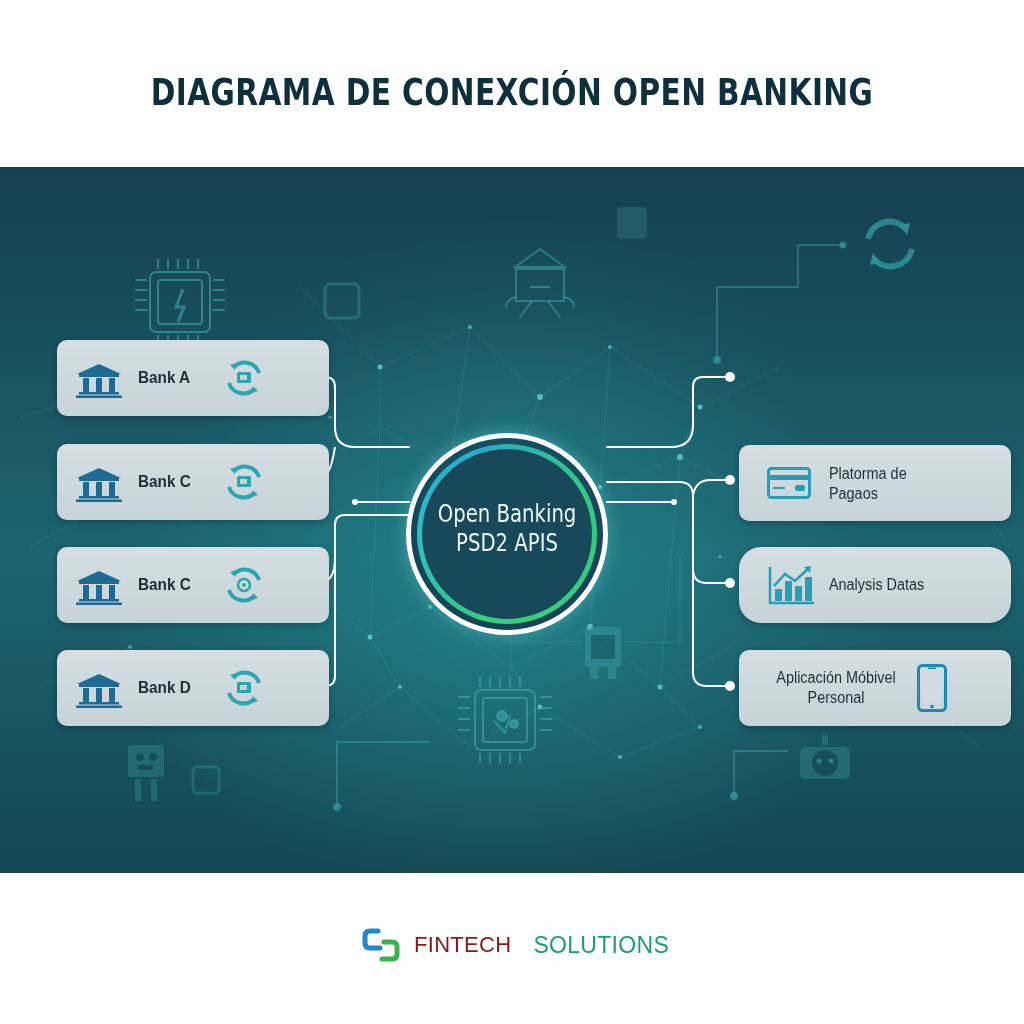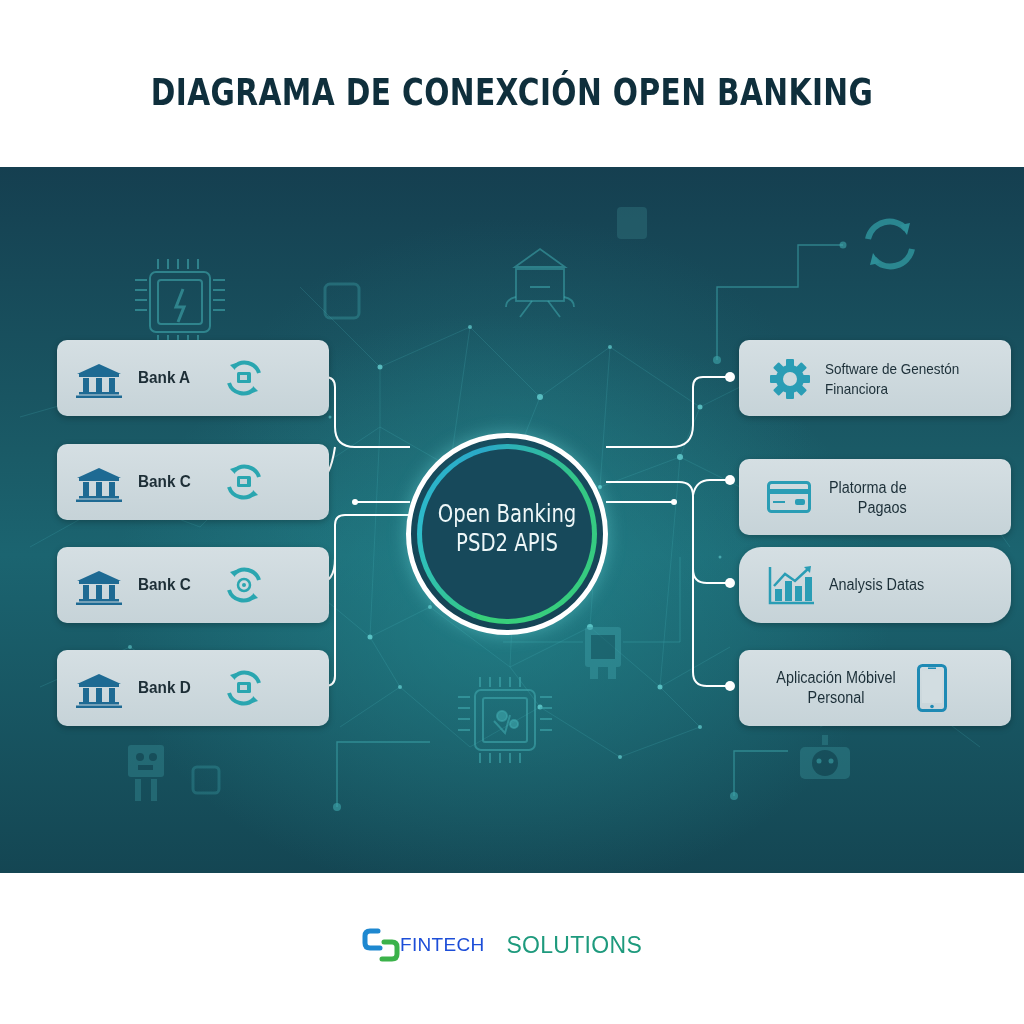--- a/index.html
+++ b/index.html
@@ -40,21 +40,21 @@
     background: radial-gradient(circle at 50% 40%, #1d6575 0%, #16485a 60%, #123d4d 100%);
     box-shadow: 0 0 18px rgba(120,230,230,0.4);
   }
   .hub-ring { position: absolute; left: 6px; top: 6px; width: 180px; height: 180px; border-radius: 50%;
     border: 5px solid transparent;
     background: linear-gradient(#17495b,#17495b) padding-box, conic-gradient(from 200deg, #34c884, #2dbccb, #2aa9c8, #34c884 60%, #38d07a) border-box; }
   .hub-text { position: absolute; left: 0; top: 62px; width: 192px; text-align: center; color: #eef7f8;
     font-family: "DejaVu Sans", sans-serif; font-size: 24px; line-height: 29px; transform: scaleX(0.82); }
 
   .footer { position: absolute; left: 362px; top: 927px; height: 36px; display: flex; align-items: center; }
-  .footer .brand1 { font-size: 19px; color: #1d4ed8; margin-left: 0; letter-spacing: 0.3px; }
+  .footer .brand1 { font-size: 22px; color: #7f1d1d; margin-left: 14px; letter-spacing: 0.3px; }
   .footer .brand2 { font-size: 23px; color: #1e9a7d; margin-left: 22px; letter-spacing: 0.3px; }
 </style>
 </head>
 <body>
 
 <div class="title">DIAGRAMA DE CONEXCIÓN OPEN BANKING</div>
 
 <div class="panel">
 
   <svg class="net" viewBox="0 0 1024 706">
@@ -274,42 +274,22 @@
   </div>
 
   <div class="hub">
     <div class="hub-ring"></div>
     <div class="hub-text">
       <div>Open Banking</div>
       <div>PSD2 APIS</div>
     </div>
   </div>
 
-  <div class="card" style="left:739px; top:173px;">
-    <svg class="ico" style="left:30px; top:18px;" width="42" height="42" viewBox="0 0 42 42">
-      <g fill="#2a9db5">
-        <rect x="17" y="1" width="8" height="9" rx="1"></rect>
-          <rect x="17" y="32" width="8" height="9" rx="1"></rect>
-        <rect x="1" y="17" width="9" height="8" rx="1"></rect>
-          <rect x="32" y="17" width="9" height="8" rx="1"></rect>
-        <rect x="17" y="1" width="8" height="9" rx="1" transform="rotate(45 21 21)"></rect>
-          <rect x="17" y="32" width="8" height="9" rx="1" transform="rotate(45 21 21)"></rect>
-        <rect x="1" y="17" width="9" height="8" rx="1" transform="rotate(45 21 21)"></rect>
-          <rect x="32" y="17" width="9" height="8" rx="1" transform="rotate(45 21 21)"></rect>
-        <circle cx="21" cy="21" r="14"></circle>
-      </g>
-      <circle cx="21" cy="21" r="7" fill="#cdd9dd"></circle>
-    </svg>
-    <span class="lbl" style="left:86px; top:19px; font-size:15px;">
-      <span>Software de Genestón</span><br>
-      <span>Financiora</span>
-    </span>
-  </div>
-
-  <div class="card" style="left:739px; top:292px;text-align:right;">
+
+  <div class="card" style="left:739px; top:278px;">
     <svg class="ico" style="left:28px; top:22px;" width="44" height="32" viewBox="0 0 44 32">
       <rect x="1.5" y="1.5" width="41" height="29" rx="3" fill="none" stroke="#2a9db5" stroke-width="3"></rect>
       <rect x="1.5" y="8" width="41" height="5" fill="#2a9db5"></rect>
       <rect x="6" y="20" width="12" height="2" fill="#2a9db5"></rect>
       <rect x="28" y="18" width="10" height="6" rx="2" fill="#2a9db5"></rect>
     </svg>
     <span class="lbl" style="left:90px; top:19px; font-size:16px;">
       <span>Platorma de</span><br>
       <span>Pagaos</span>
     </span>

